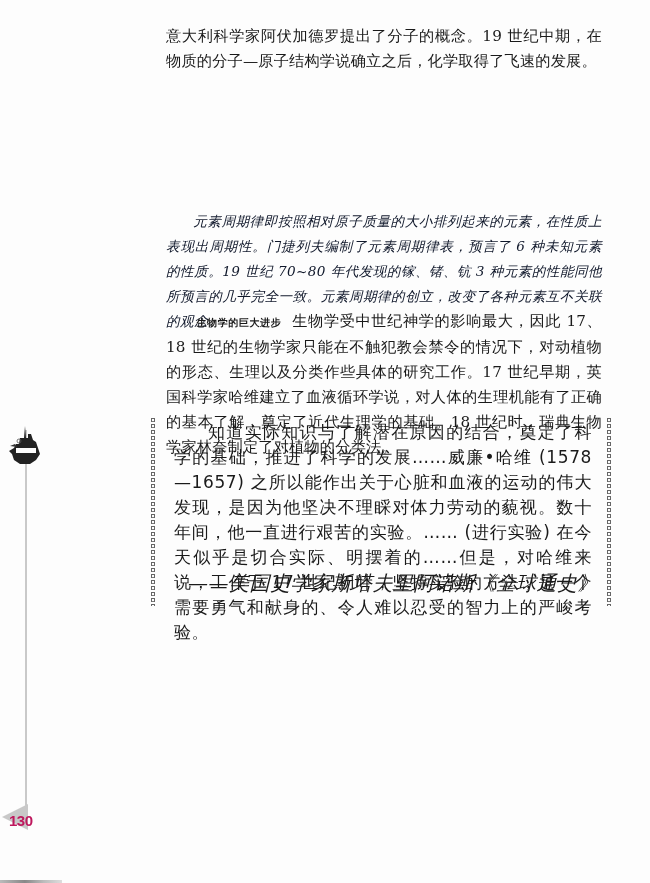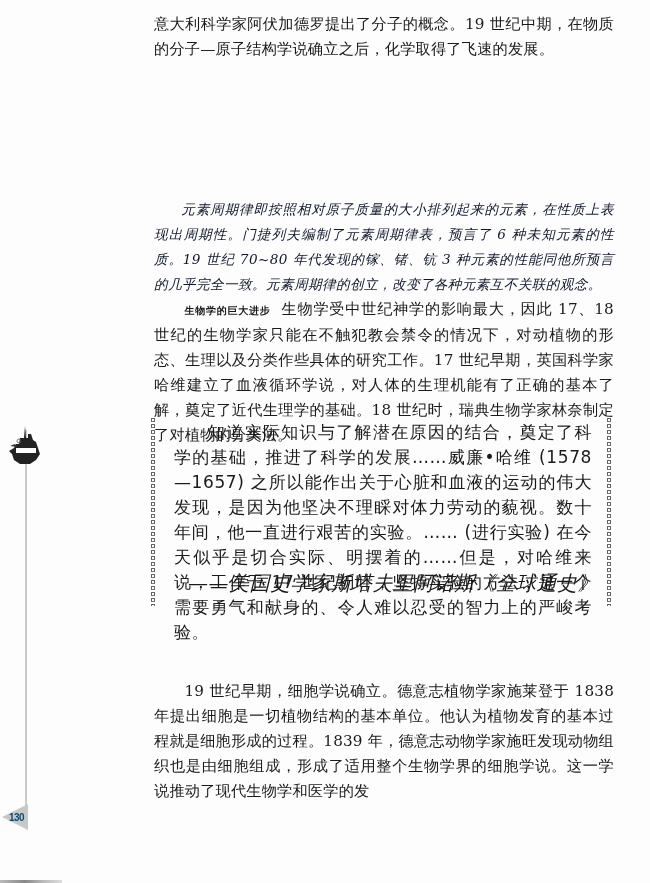--- a/index.html
+++ b/index.html
@@ -18,34 +18,34 @@
   }
   .emblem {
     position: absolute; left: 6px; top: 424px; width: 38px; height: 42px;
   }
   .page-tab {
     position: absolute; left: 2px; top: 804px; width: 28px; height: 26px;
   }
   .page-number {
     position: absolute; left: 9px; top: 812px;
     font-family: "Liberation Sans", "DejaVu Sans", sans-serif;
-    font-weight: bold; font-size: 10px; color: #0c4a6e; letter-spacing: -0.5px;
+    font-weight: bold; font-size: 15px; color: #be185d; letter-spacing: -0.5px;
   }
   .bottom-bar {
     position: absolute; left: 0; top: 880px; width: 62px; height: 3px;
     background: linear-gradient(90deg,#bbb,#888 40%,#bbb 70%,#ddd);
   }
 
   
   .text {
     position: absolute; left: 150px; width: 468px;
     font-size: 15.2px; line-height: 25px; letter-spacing: 0.2px;
     text-align: justify;
   }
-  .p { margin: 4px; text-indent: 2em; }
+  .p { margin: 16px; text-indent: 2em; }
   .p.noindent { text-indent: 0; }
   .lead-bold { font-family: "DejaVu Sans", "Liberation Sans", sans-serif; font-weight: bold; font-size: 10px; }
 
   .note {
     position: absolute; left: 150px; width: 468px;
     font-size: 13.6px; line-height: 25px; letter-spacing: 0.4px;
     font-style: italic; text-align: justify; color: #0f172a;
   }
 
   
@@ -105,16 +105,15 @@
     <div class="chain left"></div>
     <div class="chain right"></div>
     <div class="quote-text">
       <p class="q">知道实际知识与了解潜在原因的结合，奠定了科学的基础，推进了科学的发展……威廉•哈维 (1578—1657) 之所以能作出关于心脏和血液的运动的伟大发现，是因为他坚决不理睬对体力劳动的藐视。数十年间，他一直进行艰苦的实验。…… (进行实验) 在今天似乎是切合实际、明摆着的……但是，对哈维来说，工作于 17 世纪初叶，坚持实验的方法，是一个需要勇气和献身的、令人难以忍受的智力上的严峻考验。</p>
     </div>
     <div class="attribution">——美国史学家斯塔夫里阿诺斯《全球通史》</div>
   </div>
 
 
   <div class="text" style="top:675px;">
-    <p class="p">19 世纪早期，细胞学说确立。德意志植物学家施莱登于 1838 年提出细胞是一切植物结构的基本单位。他认为植物发育的基本过程就是细胞形成的过程。1839 年，德意志动物学家施旺发现动物组织也是由细胞组成，形成了适用整个生物学界的细胞学说。这一学说推动了现代生物学和医学的发</p>
   </div>
 
 </div>
 
 </body></html>

